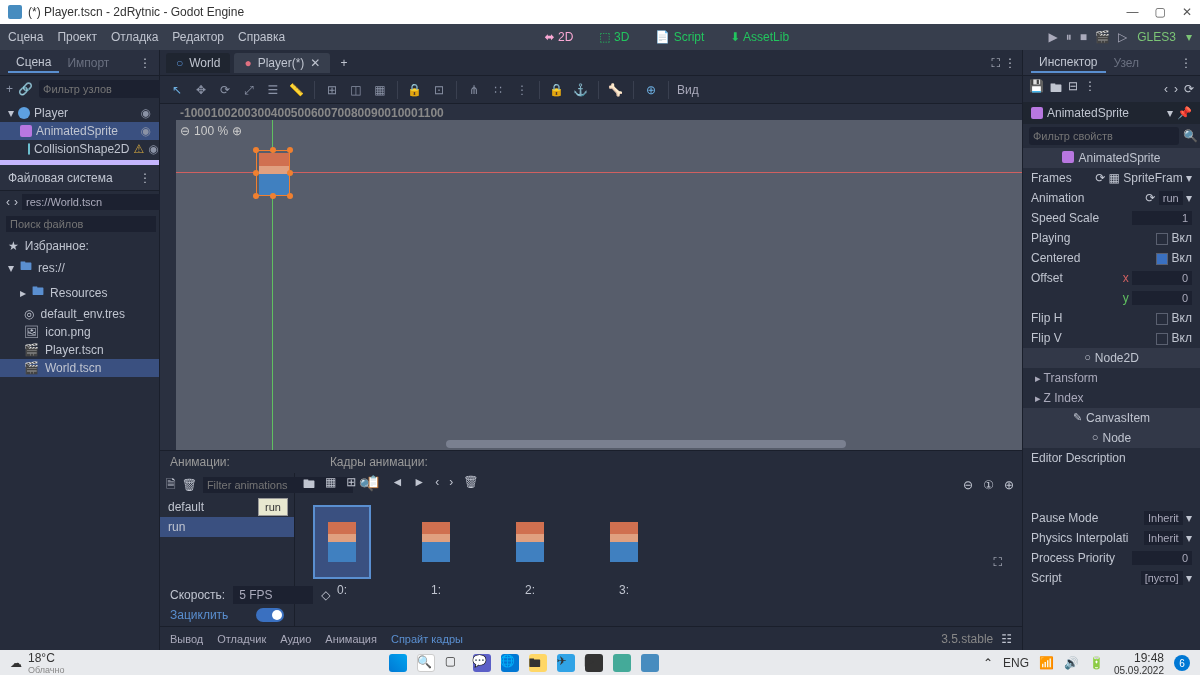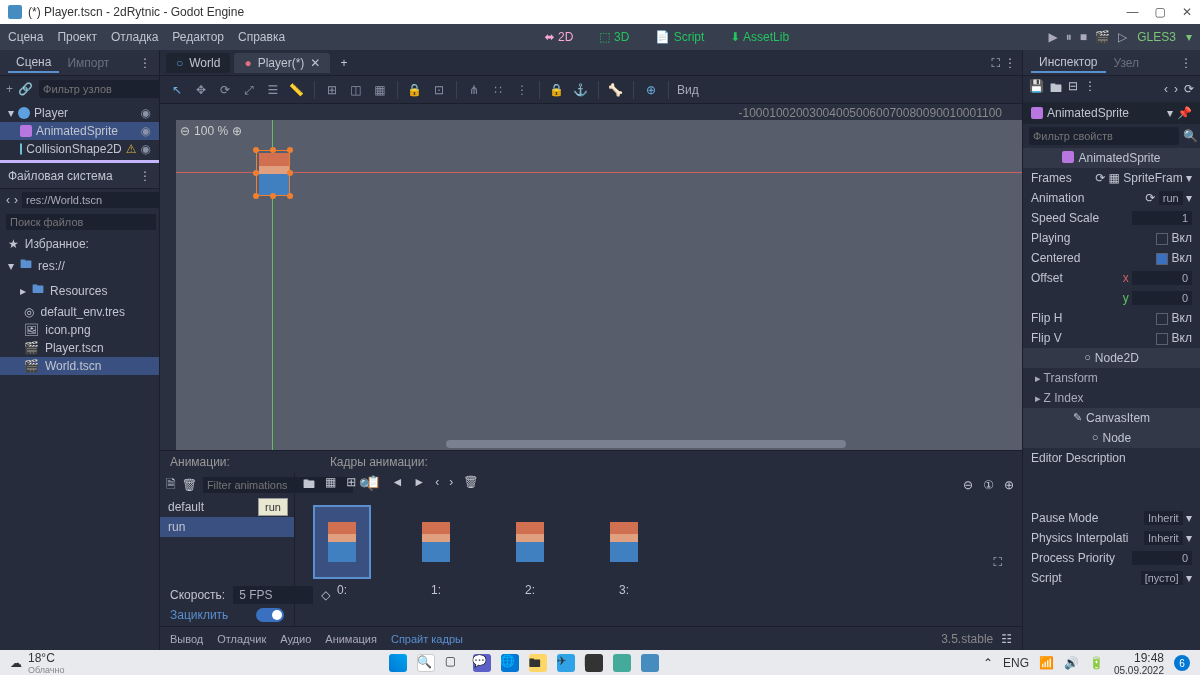--- a/index.html
+++ b/index.html
@@ -27,21 +27,21 @@
 .tool-icon { width: 14px; height: 14px; display: inline-flex; align-items: center; justify-content: center; color: #8a92a5; }
 .filter-input { flex: 1; background: #1c2130; border: none; color: #888; padding: 2px 4px; font-size: 11px; height: 18px; border-radius: 3px; }
 .tree { padding: 2px 0; }
 .tree-item { padding: 2px 8px; display: flex; align-items: center; gap: 4px; }
 .tree-item.selected { background: #3a5080; }
 .tree-item .vis-icon { margin-left: auto; color: #8a92a5; }
 .node-icon { width: 12px; height: 12px; display: inline-block; }
 .icon-player { background: #5da0e0; border-radius: 50%; }
 .icon-sprite { background: #b877e0; border-radius: 2px; }
 .icon-collision { background: #6cc0d0; border-radius: 2px; border: 1px solid #6cc0d0; background: transparent; }
-.fs-panel { flex: 1; border-top: 3px solid #c4b5fd; display: flex; flex-direction: column; }
+.fs-panel { flex: 1; border-top: 5px solid #c4b5fd; display: flex; flex-direction: column; }
 .fs-path { height: 22px; display: flex; align-items: center; gap: 4px; padding: 0 6px; }
 .fs-path input { flex: 1; background: #1c2130; border: none; color: #aab; padding: 2px 4px; font-size: 11px; height: 16px; }
 .fs-list { padding: 2px 0; }
 .fs-item { padding: 2px 8px; display: flex; align-items: center; gap: 6px; }
 .fs-item.selected { background: #3a5080; }
 .center-panel { flex: 1; display: flex; flex-direction: column; background: #262c3b; }
 .tab-bar { height: 26px; display: flex; align-items: center; padding: 0 6px; gap: 4px; border-bottom: 1px solid #1a1f2b; }
 .scene-tab { padding: 3px 10px; background: #1f2530; border-radius: 3px 3px 0 0; display: flex; align-items: center; gap: 6px; }
 .scene-tab.active { background: #373e4d; }
 .viewport-toolbar { height: 28px; display: flex; align-items: center; gap: 6px; padding: 0 8px; background: #262c3b; border-bottom: 1px solid #1a1f2b; }
@@ -55,21 +55,21 @@
 .zoom-controls { position: absolute; top: 4px; left: 4px; display: flex; gap: 4px; align-items: center; color: #ccc; font-size: 11px; }
 .sprite-sel { position: absolute; top: 30px; left: 80px; width: 34px; height: 46px; border: 1px solid #f08030; }
 .sprite-sel .handle { position: absolute; width: 6px; height: 6px; background: #f08030; border-radius: 50%; }
 .sprite-sel .h-tl { top: -4px; left: -4px; } .sprite-sel .h-tr { top: -4px; right: -4px; }
 .sprite-sel .h-bl { bottom: -4px; left: -4px; } .sprite-sel .h-br { bottom: -4px; right: -4px; }
 .sprite-sel .h-tm { top: -4px; left: 50%; transform: translateX(-50%); }
 .sprite-sel .h-bm { bottom: -4px; left: 50%; transform: translateX(-50%); }
 .sprite-sel .h-ml { left: -4px; top: 50%; transform: translateY(-50%); }
 .sprite-sel .h-mr { right: -4px; top: 50%; transform: translateY(-50%); }
 .sprite-img { width: 30px; height: 42px; margin: 2px; background: linear-gradient(#d07050 30%, #e0a080 30% 50%, #4080c0 50%); }
-.rulerticks { display: flex; justify-content: flex-end; padding: 2px 20px; font-size: 9px; }
+.rulerticks { display: flex; justify-content: flex-start; padding: 2px 20px; font-size: 9px; font-weight: bold; }
 .guide-h { position: absolute; left: 0; right: 0; height: 1px; background: #d06060; top: 52px; }
 .guide-v { position: absolute; top: 0; bottom: 0; width: 1px; background: #60c060; left: 96px; }
 .bottom-dock { height: 200px; background: #262c3b; border-top: 1px solid #1a1f2b; display: flex; flex-direction: column; }
 .anim-header { display: flex; padding: 4px 10px; gap: 100px; color: #999; }
 .anim-body { flex: 1; display: flex; }
 .anim-list-panel { width: 135px; border-right: 1px solid #1a1f2b; display: flex; flex-direction: column; }
 .anim-list-toolbar { height: 24px; display: flex; align-items: center; gap: 6px; padding: 0 6px; }
 .anim-list-item { padding: 3px 8px; }
 .anim-list-item.selected { background: #3a5080; }
 .tooltip { position: absolute; background: #e8e8d0; color: #333; padding: 2px 6px; border: 1px solid #999; font-size: 11px; left: 258px; top: 498px; }
@@ -169,21 +169,21 @@
         <span>▾</span>
           <span class="node-icon icon-player"></span>
         <span>Player</span>
         <span class="vis-icon">◉</span>
       </div>
       <div class="tree-item selected" style="padding-left:20px">
         <span class="node-icon icon-sprite"></span>
         <span>AnimatedSprite</span>
         <span class="vis-icon">◉</span>
       </div>
-      <div class="tree-item" style="padding-left:20px">
+      <div class="tree-item" style="padding-left:28px">
         <span class="node-icon icon-collision"></span>
         <span>CollisionShape2D</span>
         <span class="warn-icon">⚠</span>
         <span class="vis-icon">◉</span>
       </div>
     </div>
 
     <div class="fs-panel">
       <div class="panel-header">
         <span>Файловая система</span>

